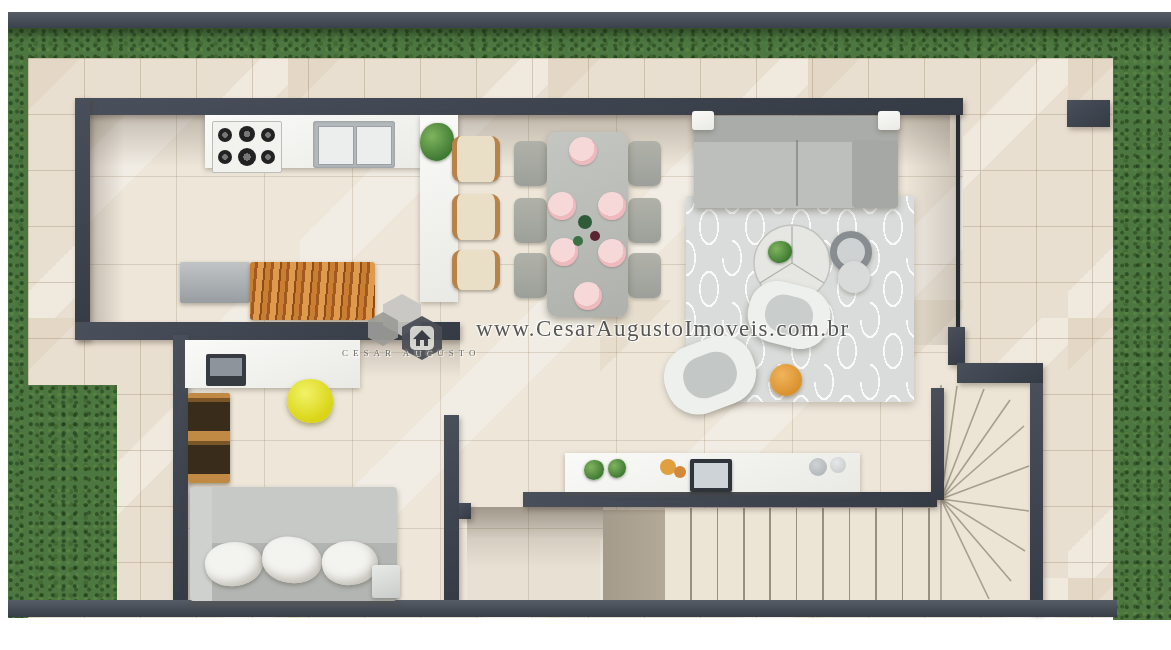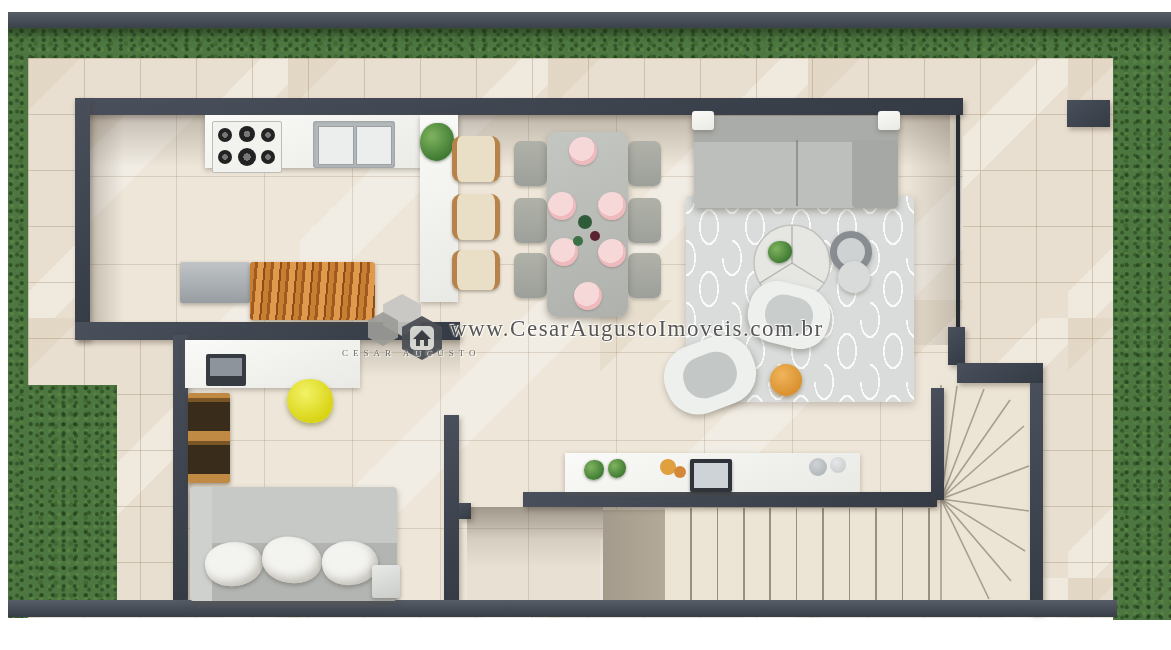--- a/index.html
+++ b/index.html
@@ -206,15 +206,15 @@
   <div class="abs hex" style="left:368px;top:312px;width:30px;height:34px;background:#9b9b97;opacity:.92;"></div>
   <div class="abs hex" style="left:402px;top:316px;width:40px;height:44px;background:#4b4f55;opacity:.95;">
     <div class="abs" style="left:8px;top:10px;width:24px;height:24px;background:#d8d8d4;border-radius:5px;">
       <svg width="24" height="24" viewBox="0 0 24 24">
         <path d="M12 4 3 13h3v7h12v-7h3z" fill="#3a3e44"></path>
         <rect x="10" y="14" width="4" height="6" fill="#d8d8d4"></rect>
       </svg>
     </div>
   </div>
   <div class="abs wm-brand" style="left:342px;top:348px;">CESAR AUGUSTO</div>
-  <div class="abs wm-url" style="left:450px;top:316px;">www.CesarAugustoImoveis.com.br</div>
+  <div class="abs wm-url" style="left:476px;top:316px;">www.CesarAugustoImoveis.com.br</div>
 
 </div>
 
 </body></html>

